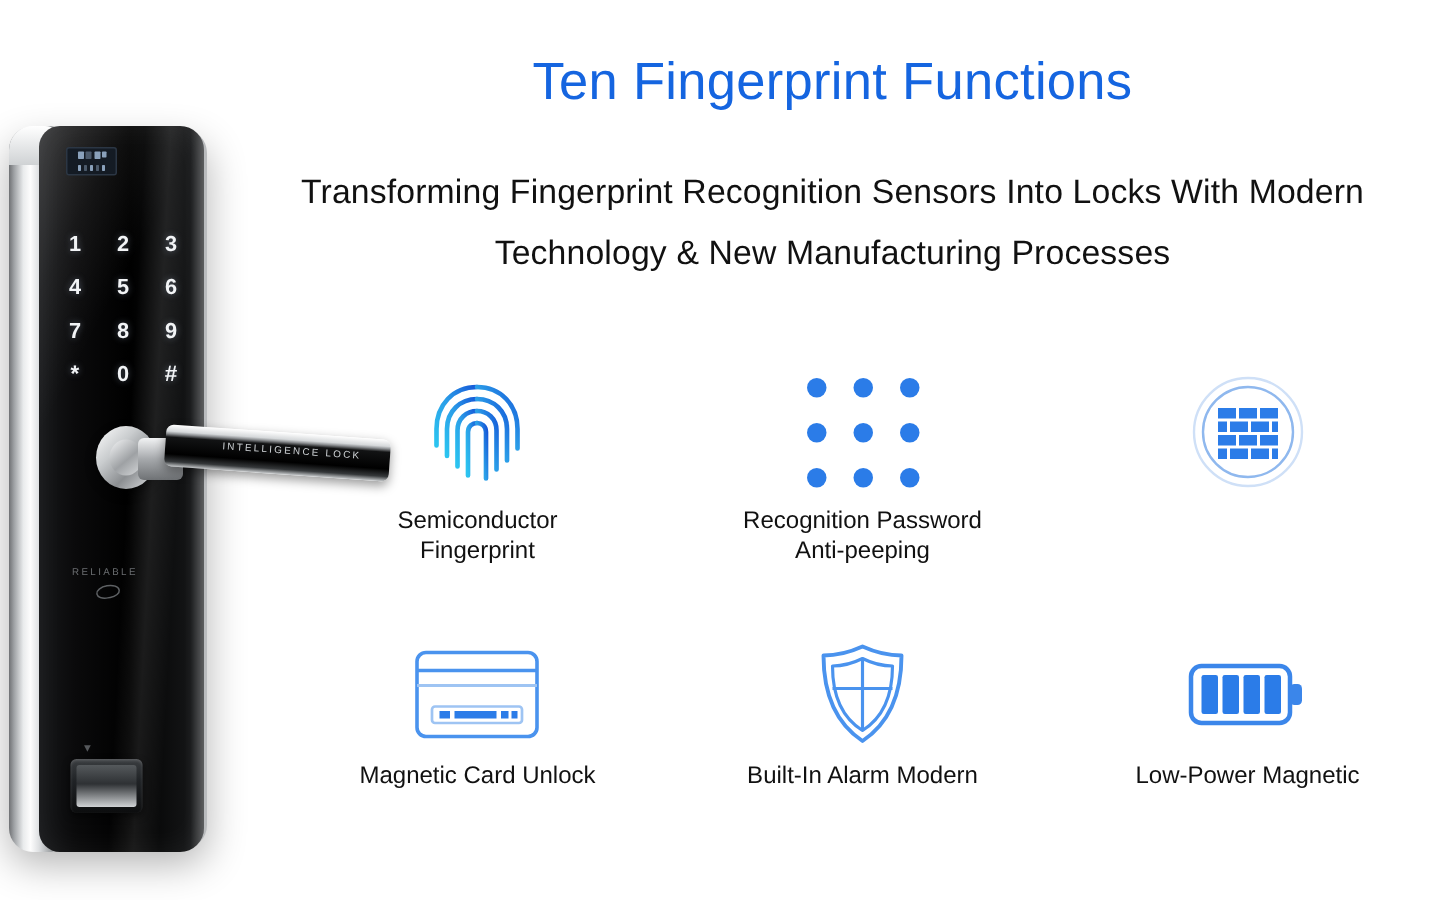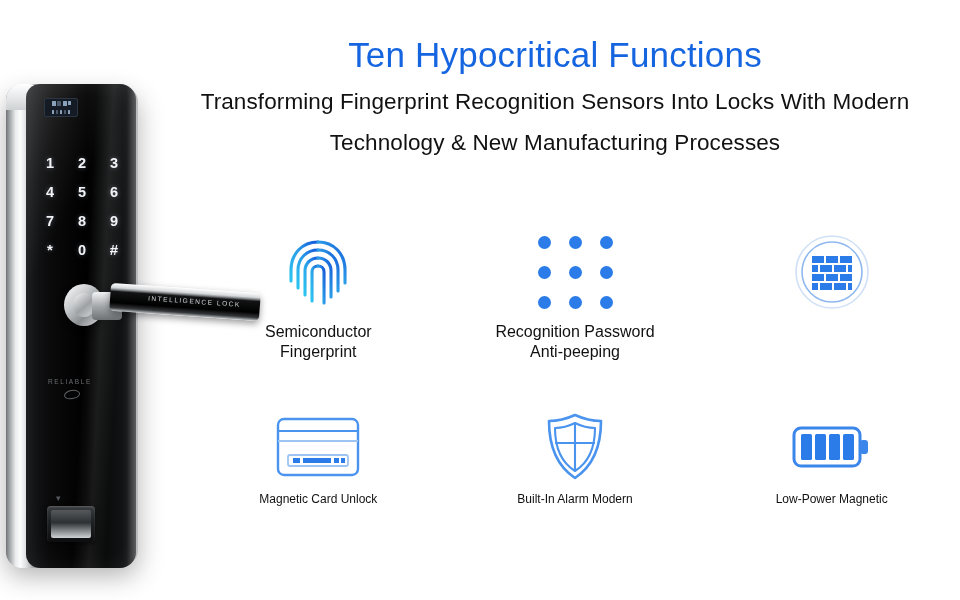--- a/index.html
+++ b/index.html
@@ -14,21 +14,21 @@
   
   .headline{
     position:absolute; left:150px; top:36px; width:810px;
     text-align:center;
   }
   .title{
     font-size:35px; font-weight:400; letter-spacing:.2px;
     color:#1565e0; line-height:1.1;
   }
   .subtitle{
-    margin-top:6px;
+    margin-top:32px;
     font-size:22.5px; font-weight:400; color:#111;
     line-height:1.86; letter-spacing:.1px;
   }
 
   
   .lock-wrap{
     position:absolute; left:0px; top:76px; width:150px; height:500px;
   }
   .lock-shadow{
     position:absolute; left:6px; top:10px; width:132px; height:480px;
@@ -160,53 +160,53 @@
     width:100%; height:100%; border-radius:2px;
     background:linear-gradient(to bottom,#55595c 0%,#2e3134 45%,#cfd2d4 100%);
   }
   .fp-arrow{
     position:absolute; left:56px; top:418px;
     color:#55585b; font-size:9px; line-height:1;
   }
 
   
   .features{
-    position:absolute; left:190px; top:228px; width:770px; height:320px;
+    position:absolute; left:190px; top:244px; width:770px; height:320px;
   }
   .frow{ display:flex; width:100%; }
   .frow.row1{ height:150px; }
   .frow.row2{ height:130px; margin-top:28px; }
   .fcell{
     flex:1;
     display:flex; flex-direction:column; align-items:center;
   }
   .ficon{
     height:88px; display:flex; align-items:center; justify-content:center;
   }
   .flabel{
     margin-top:6px;
     font-size:16px; color:#111; text-align:center; line-height:1.28;
     font-family:"Liberation Sans", sans-serif;
     white-space:pre-line;
   }
-  .row2 .flabel{ font-size:12px; margin-top:4px; }
+  .row2 .flabel{ font-size:16px; margin-top:4px; }
   .row2 .ficon{ height:82px; }
 
   
   .dotgrid{
     display:grid; grid-template-columns:repeat(3,13px);
     gap:17px 18px;
   }
   .dot{ width:13px; height:13px; border-radius:50%; background:#2b7ce8; }
 </style>
 </head>
 <body>
 
 <div class="headline">
-  <div class="title">Ten Hypocritical Functions</div>
+  <div class="title">Ten Fingerprint Functions</div>
   <div class="subtitle">Transforming Fingerprint Recognition Sensors Into Locks With Modern Technology &amp; New Manufacturing Processes</div>
 </div>
 
 <div class="lock-wrap">
   <div class="lock-shadow"></div>
   <div class="lock-rail"></div>
   <div class="lock-rail-top"></div>
 
   <div class="lock-face">
     <div class="glass-streak"></div>

